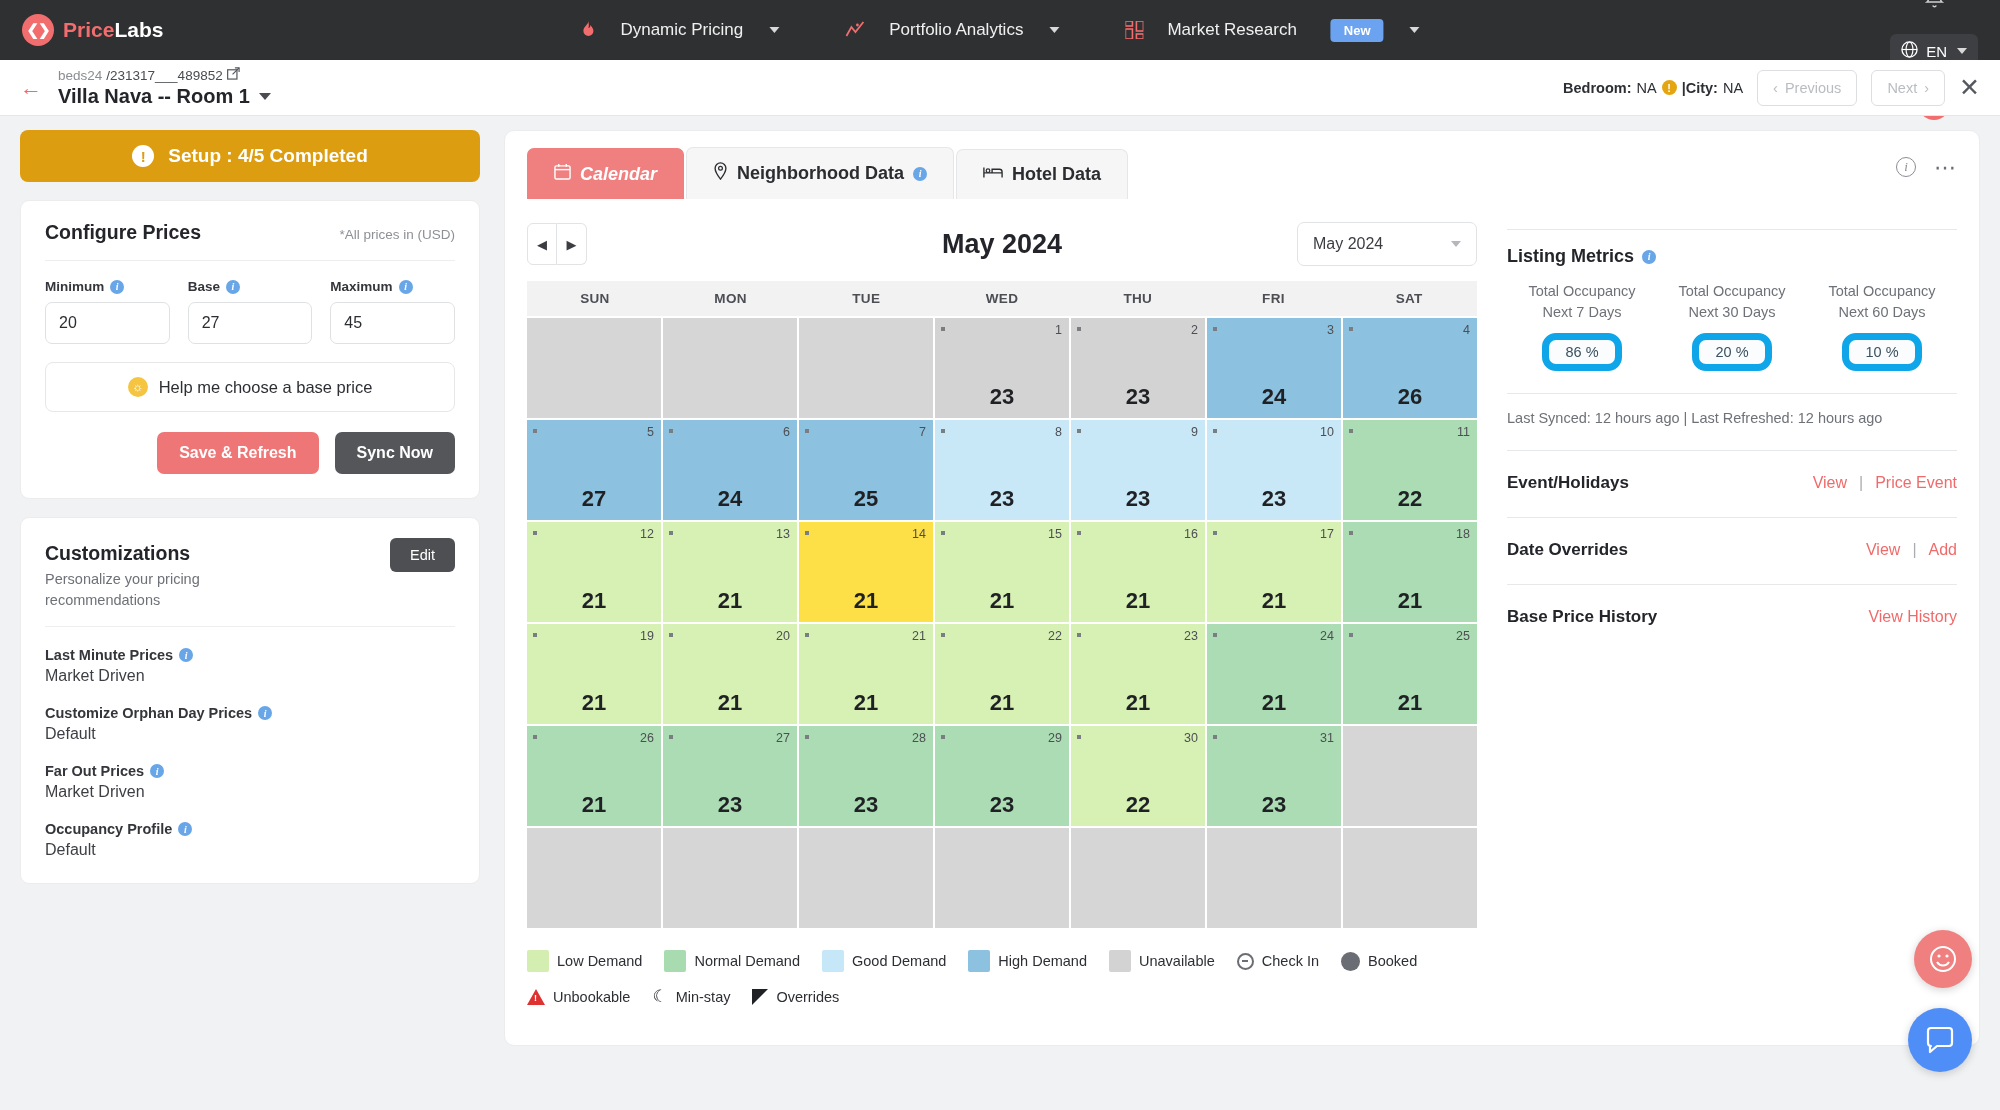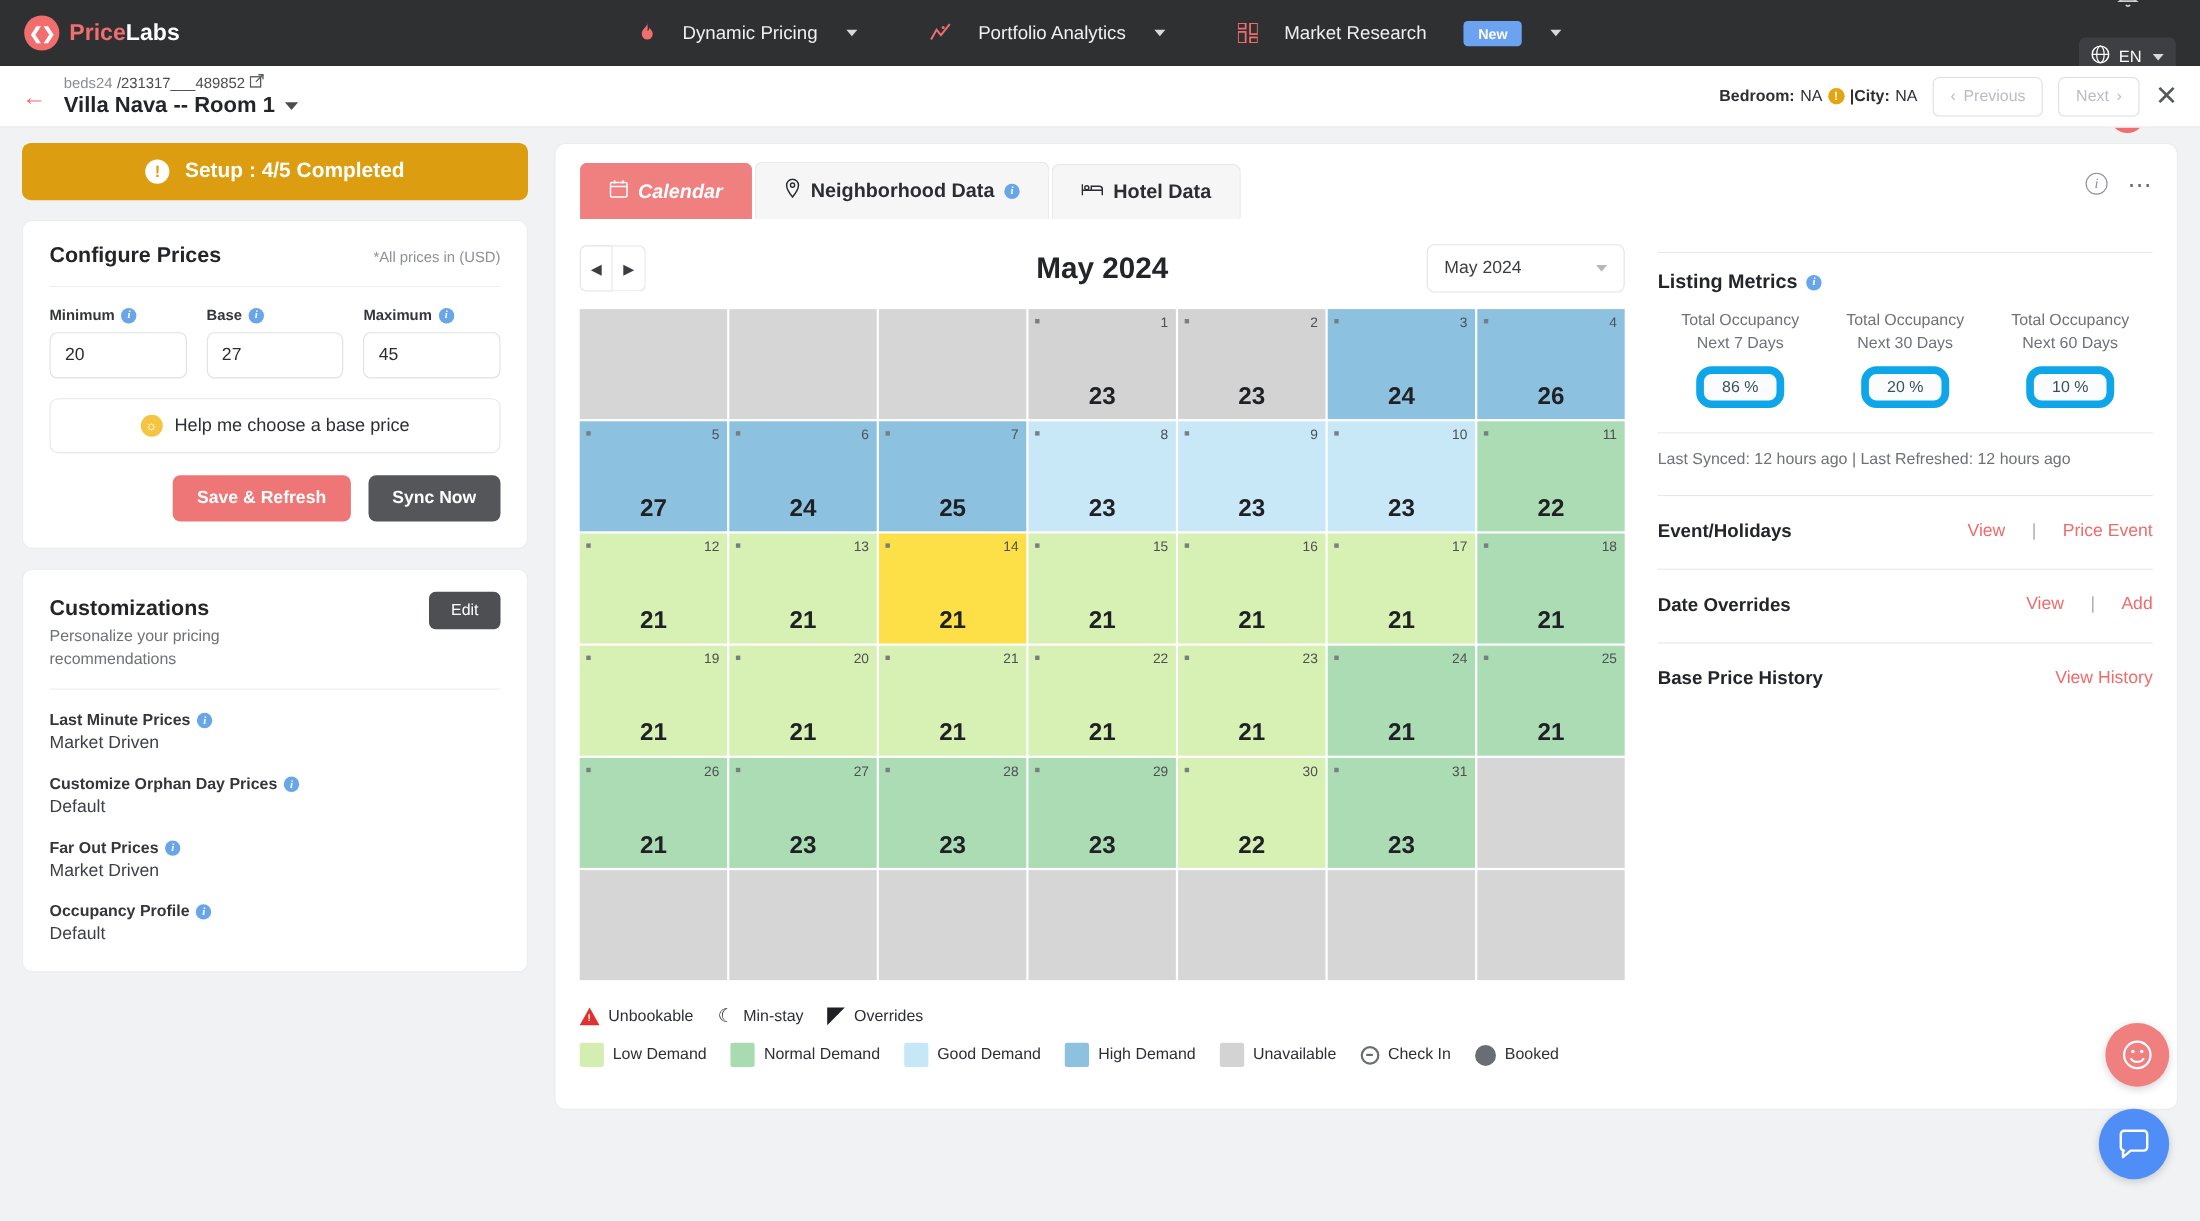--- a/index.html
+++ b/index.html
@@ -212,21 +212,21 @@
   .sep { height:1px; background:#e7e8ea; margin: 22px 0 0; }
   .sync-row { display:flex; align-items:center; margin-top: 22px; }
   .sync-label { font-size:18px; font-weight:700; color:#23252a;}
   .toggle { margin-left:auto; width: 52px; height: 27px; border-radius: 14px; background:#1fc47f; position:relative; cursor:pointer;}
   .toggle .knob { position:absolute; top:3px; right:3px; width:21px;height:21px;border-radius:50%;background:#fff;}
   .sync-note { font-size: 14.5px; color:#6e7177; margin-top: 16px; }
 
   .link-row { display:flex; align-items:center; margin-top: 24px; padding-top: 22px; border-top:1px solid #e7e8ea;}
   .link-row:first-of-type { }
   .link-label { font-size: 17px; font-weight:700; color:#23252a; }
-  .link-actions { margin-left:auto; font-size:16px; color:#ef6b6b; display:flex; align-items:center; gap:24px;}
+  .link-actions { margin-left:auto; font-size:16px; color:#ef6b6b; display:flex; align-items:center; gap:12px;}
   .link-actions a { color:#ef6b6b; text-decoration:none; cursor:pointer;}
   .link-sep { color:#a9acb1; }
 
   
   .fab {
     position:absolute; right: 28px; border-radius:50%; display:flex;
     align-items:center; justify-content:center; cursor:pointer; box-shadow: 0 2px 8px rgba(0,0,0,.18);
   }
   .fab-1 { width:58px;height:58px;background:#f07f7f;bottom: 122px; }
   .fab-2 { width:64px;height:64px;background:#4f8ef7;bottom: 38px; }
@@ -484,20 +484,29 @@
                 <div class="arrow-btn">◀</div>
                 <div class="arrow-btn">▶</div>
               </div>
               <div class="cal-month">May 2024</div>
               <div class="month-select">
                 <span>May 2024</span>
                 <span class="sel-caret"></span>
               </div>
             </div>
 
+            <div class="dow-row">
+              <div class="dow">SUN</div>
+              <div class="dow">MON</div>
+              <div class="dow">TUE</div>
+              <div class="dow">WED</div>
+              <div class="dow">THU</div>
+              <div class="dow">FRI</div>
+              <div class="dow">SAT</div>
+            </div>
 
             <div class="cal-grid" id="cal-grid">
                 <div class="cell" style="background: rgb(214, 214, 215);"></div>
                 <div class="cell" style="background: rgb(214, 214, 215);"></div>
                 <div class="cell" style="background: rgb(214, 214, 215);"></div>
                 <div class="cell" style="background: rgb(211, 211, 212);">
                   <span class="ddot"></span>
                   <span class="dnum">1</span>
                   <span class="price">23</span>
                 </div>
@@ -655,34 +664,20 @@
                 <div class="cell" style="background: rgb(214, 214, 215);"></div>
                 <div class="cell" style="background: rgb(214, 214, 215);"></div>
                 <div class="cell" style="background: rgb(214, 214, 215);"></div>
                 <div class="cell" style="background: rgb(214, 214, 215);"></div>
                 <div class="cell" style="background: rgb(214, 214, 215);"></div>
                 <div class="cell" style="background: rgb(214, 214, 215);"></div>
                 <div class="cell" style="background: rgb(214, 214, 215);"></div>
               </div>
 
             <div class="legend">
-              <div class="legend-row" id="legend-row-2">
-                  <div class="leg">
-                    <div class="leg-tri"></div>
-                    <span>Unbookable</span>
-                  </div>
-                  <div class="leg">
-                    <div class="leg-moon">☾</div>
-                    <span>Min-stay</span>
-                  </div>
-                  <div class="leg">
-                    <div class="leg-flag"></div>
-                    <span>Overrides</span>
-                  </div>
-                </div>
               <div class="legend-row" id="legend-row-1">
                   <div class="leg">
                     <div class="swatch" style="background: rgb(211, 238, 176);"></div>
                     <span>Low Demand</span>
                   </div>
                   <div class="leg">
                     <div class="swatch" style="background: rgb(168, 220, 176);"></div>
                     <span>Normal Demand</span>
                   </div>
                   <div class="leg">
@@ -699,20 +694,34 @@
                   </div>
                   <div class="leg">
                     <div class="leg-circ">
                       <i></i>
                     </div>
                     <span>Check In</span>
                   </div>
                   <div class="leg">
                     <div class="leg-dot" style="background: rgb(106, 109, 115);"></div>
                     <span>Booked</span>
+                  </div>
+                </div>
+              <div class="legend-row" id="legend-row-2">
+                  <div class="leg">
+                    <div class="leg-tri"></div>
+                    <span>Unbookable</span>
+                  </div>
+                  <div class="leg">
+                    <div class="leg-moon">☾</div>
+                    <span>Min-stay</span>
+                  </div>
+                  <div class="leg">
+                    <div class="leg-flag"></div>
+                    <span>Overrides</span>
                   </div>
                 </div>
             </div>
           </div>
 
           <div class="metrics-wrap">
             <div class="metrics-sep"></div>
             <div class="metrics-title">
               <span>Listing Metrics</span>
               <span class="info-i">i</span>

